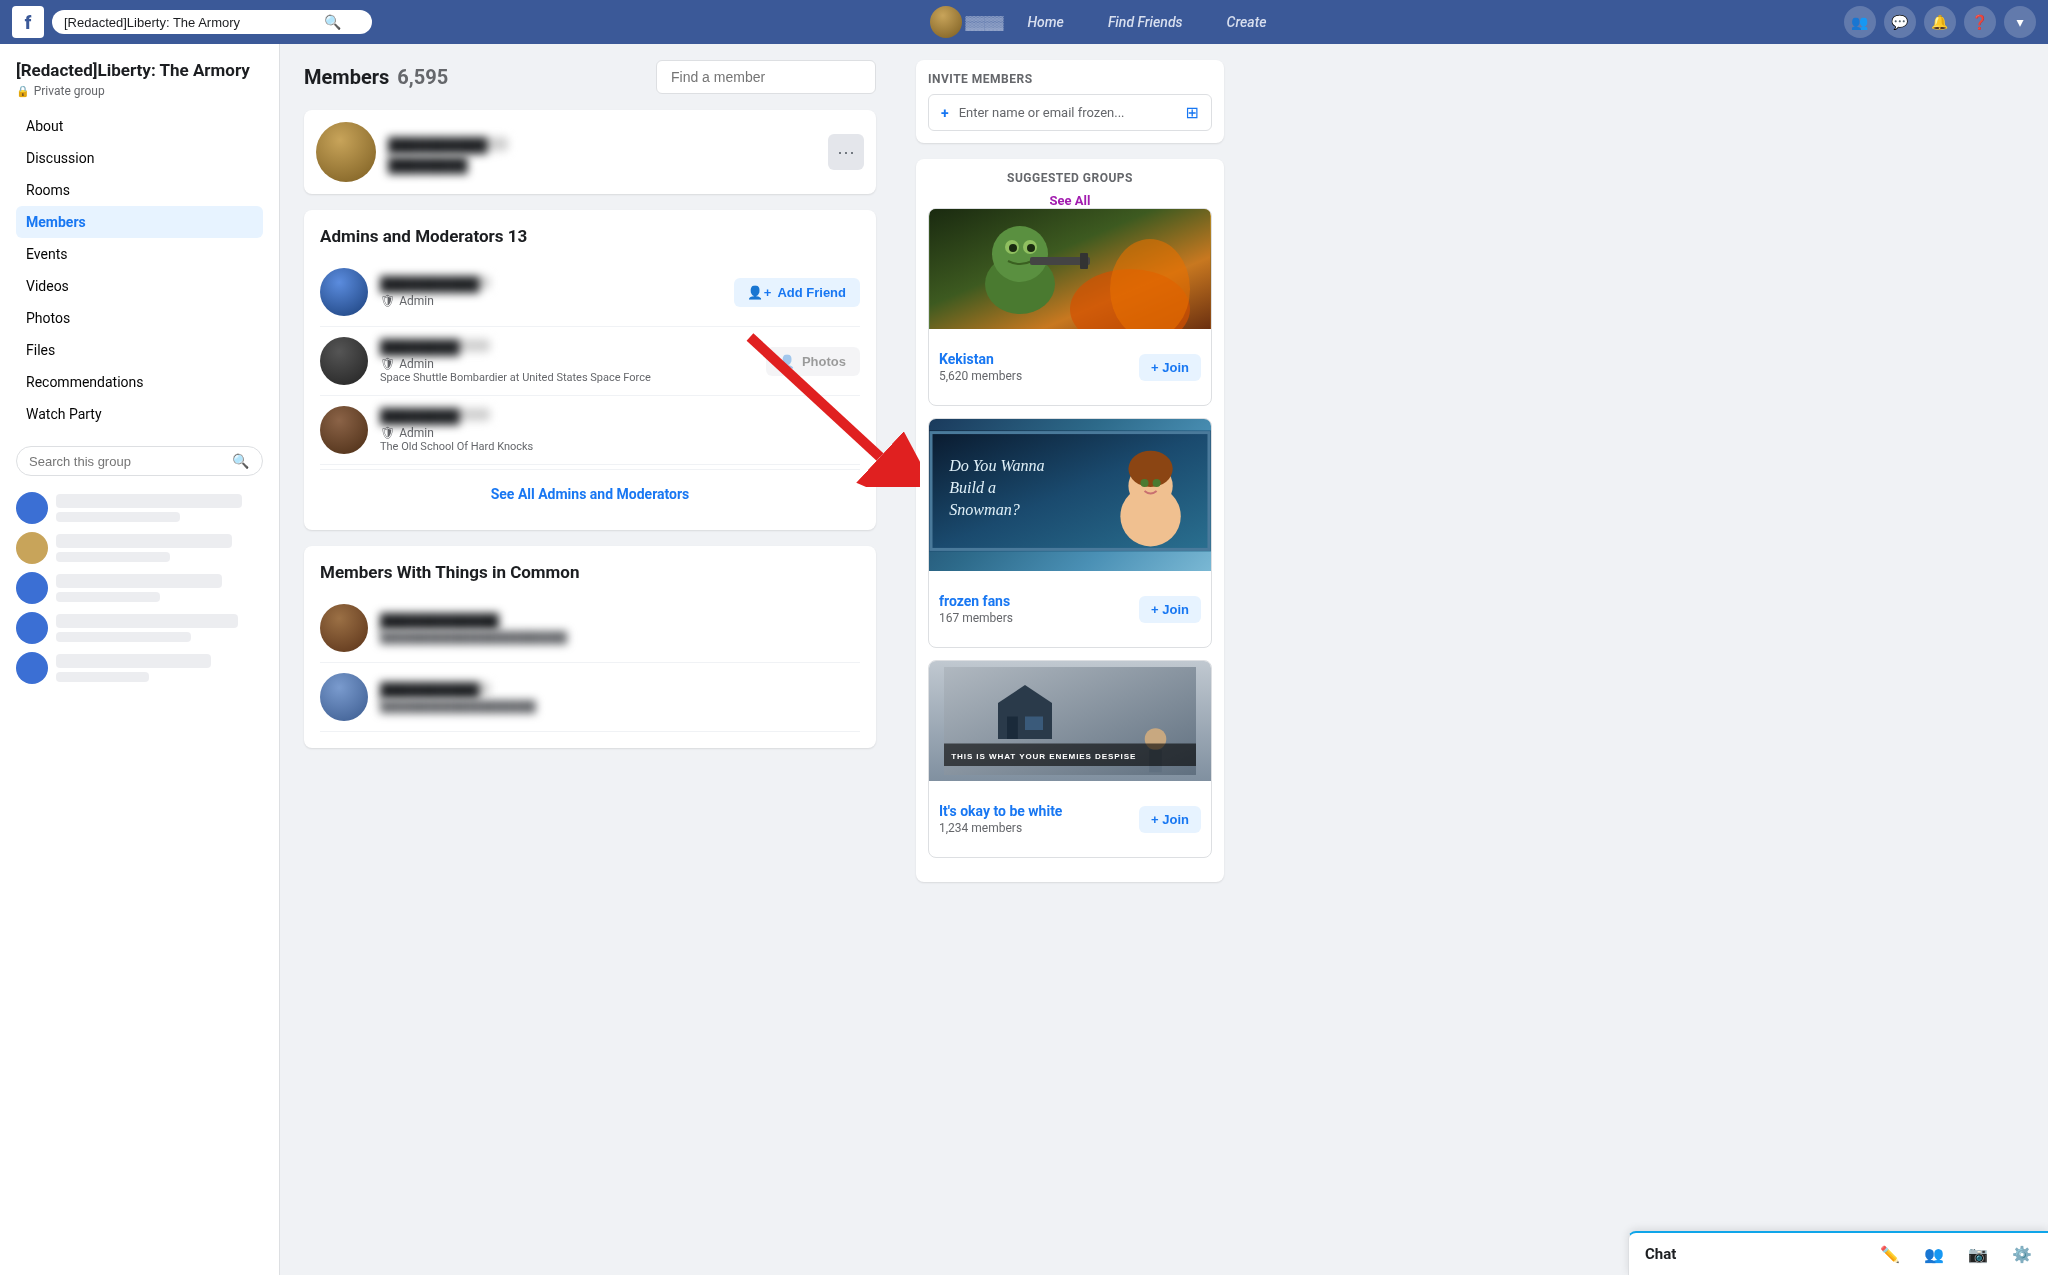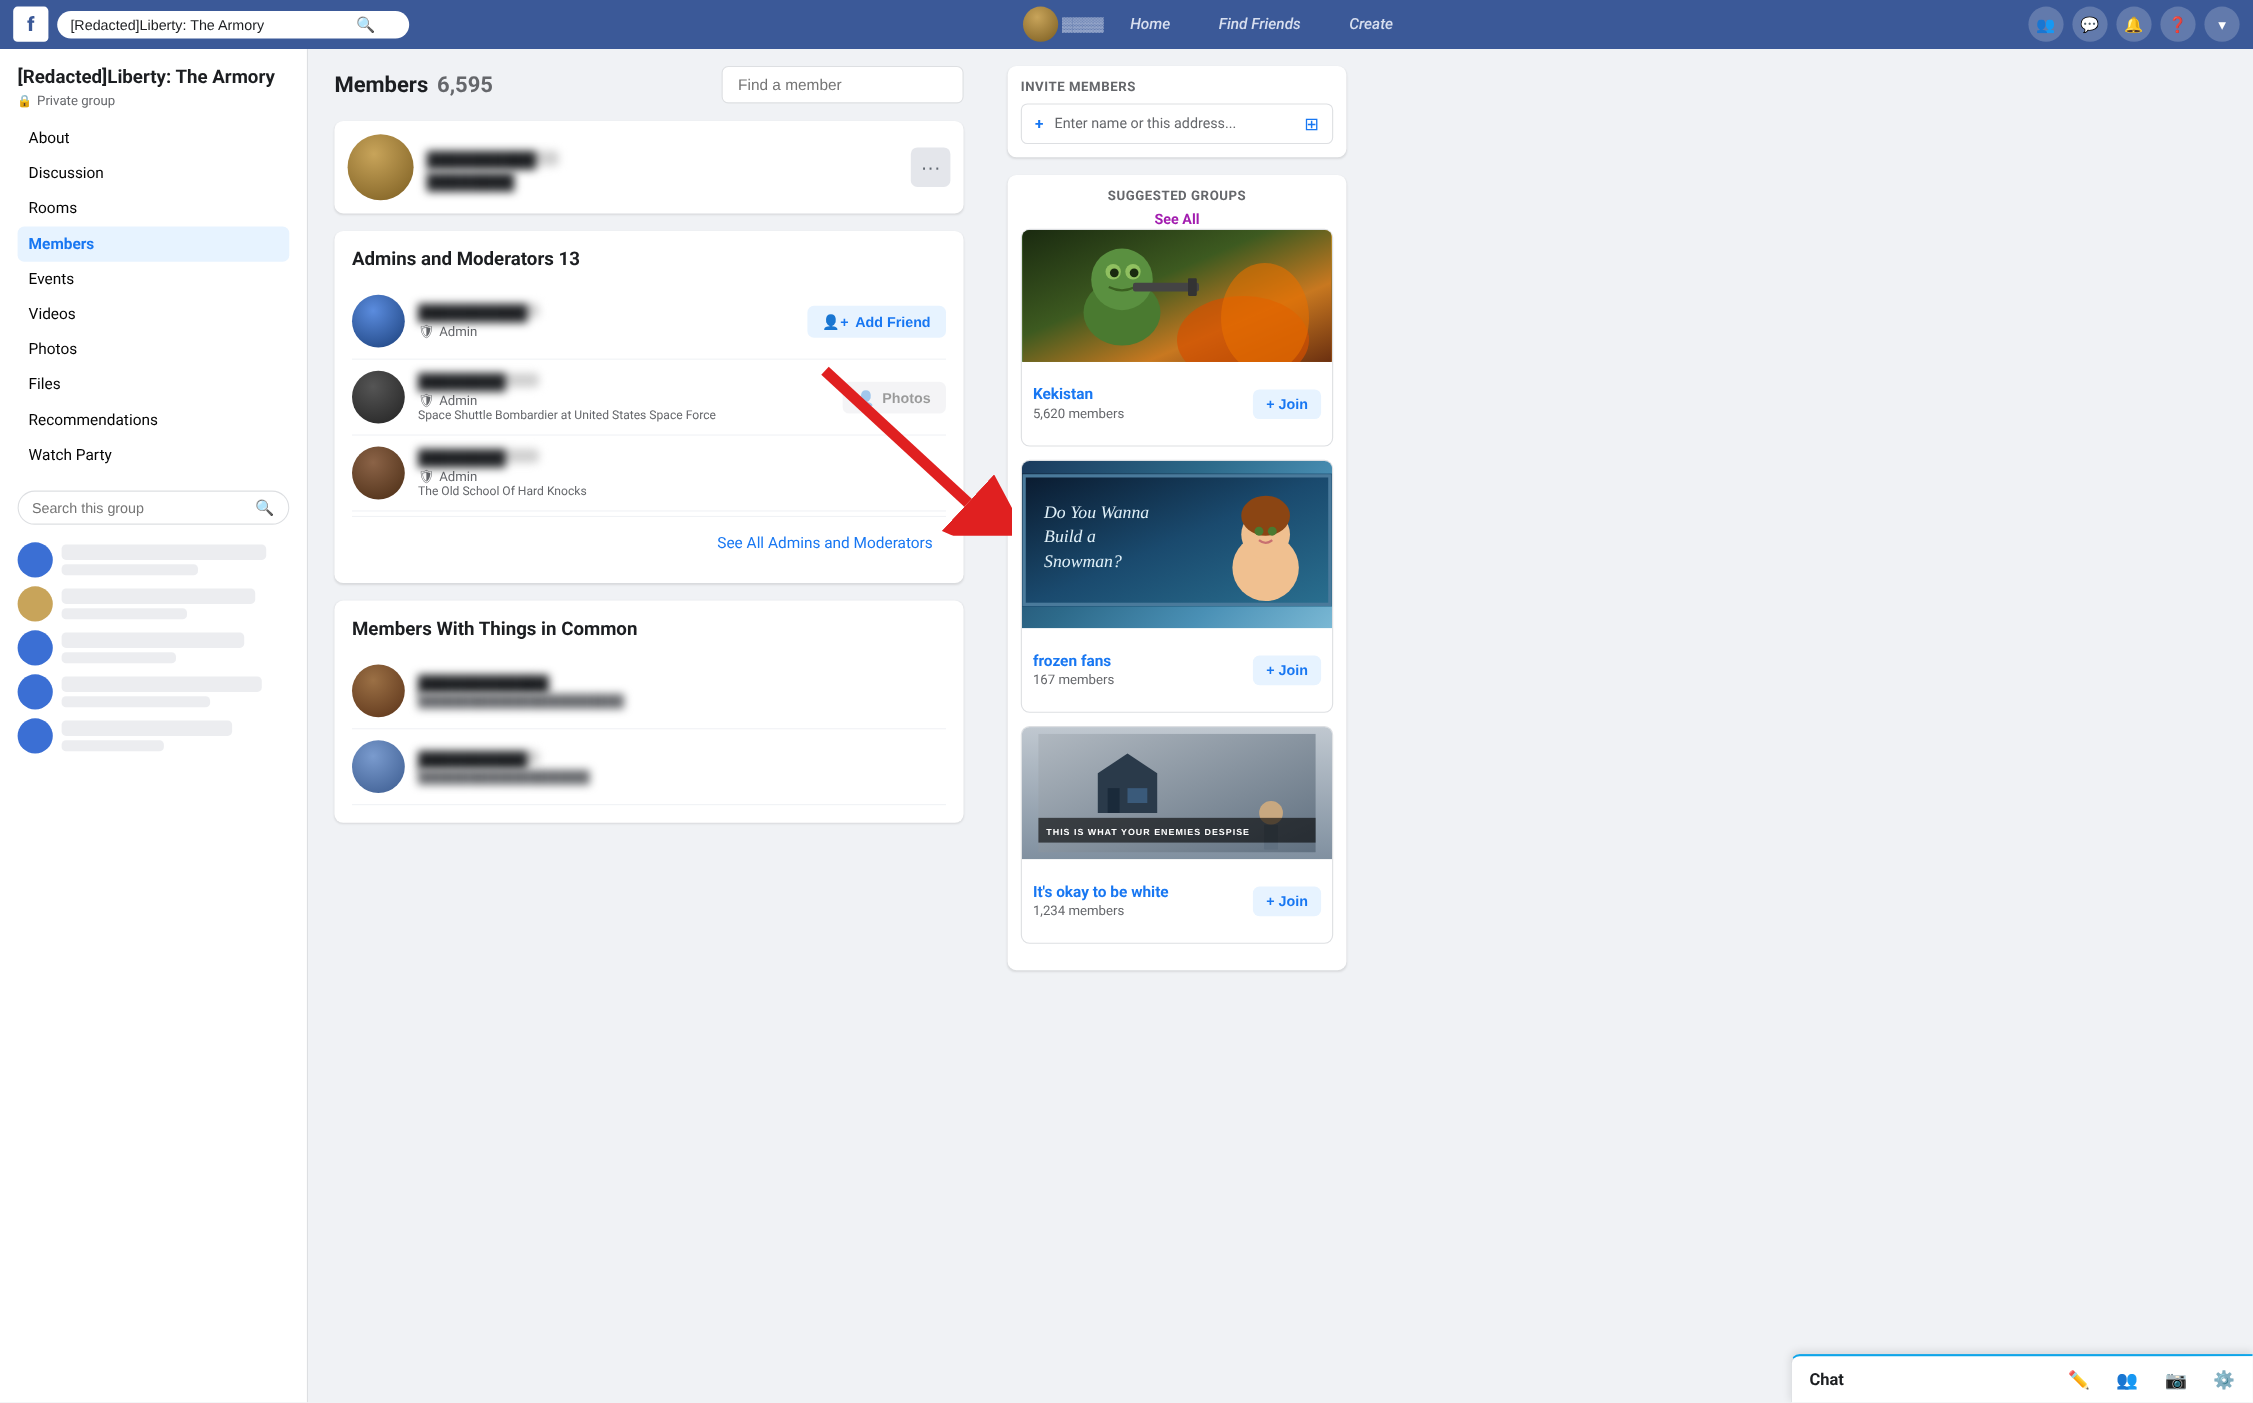--- a/index.html
+++ b/index.html
@@ -237,24 +237,24 @@
       background: #e4e6eb;
       color: #050505;
       border: none;
       border-radius: 6px;
       padding: 7px 14px;
       font-size: 13px; font-weight: 600;
       cursor: pointer;
     }
     .see-all-link {
       display: block;
-      text-align: right;
+      text-align: center;
       color: #1877f2;
       font-size: 14px;
-      font-weight: 400;
+      font-weight: 700;
       padding: 12px;
       cursor: pointer;
     }
     .divider { height: 1px; background: #f0f2f5; margin: 4px 0; }
 
     
     .right-sidebar {
       width: 340px;
       flex-shrink: 0;
       padding: 16px;
@@ -585,21 +585,21 @@
       </div>
     </div>
   </main>
 
   <aside class="right-sidebar">
 
     <div class="invite-section">
       <div class="section-header-label">INVITE MEMBERS</div>
       <div class="invite-input-row">
         <span class="invite-plus">+</span>
-        <span class="invite-placeholder">Enter name or this address...</span>
+        <span class="invite-placeholder">Enter name or email frozen...</span>
         <span class="invite-icon-btn">⊞</span>
       </div>
     </div>
 
     <div class="suggested-section">
       <div class="suggested-header">
         <span class="section-header-label">SUGGESTED GROUPS</span>
         <span class="see-all-link-small">See All</span>
       </div>
 

